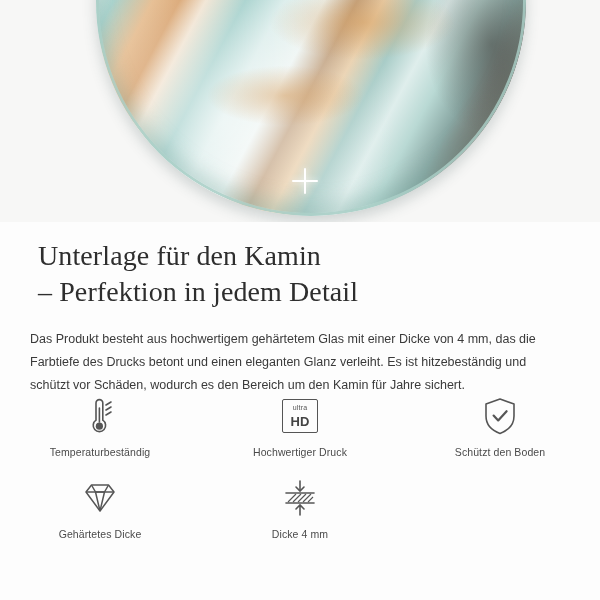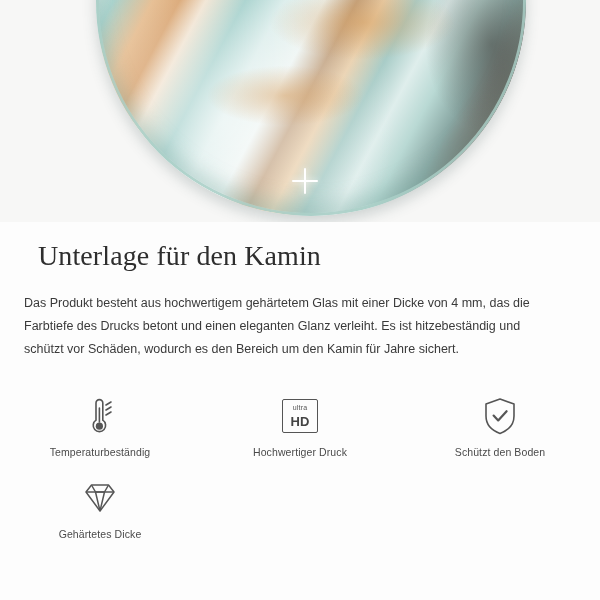--- a/index.html
+++ b/index.html
@@ -131,21 +131,21 @@
     line-height: 36px;
     color: #2e2e2e;
     letter-spacing: 0.1px;
   }
   .headline .line {
     display: block;
   }
 
   .body-copy {
     margin: 0;
-    padding: 18px 56px 0 24px;
+    padding: 18px 56px 0 30px;
     font-size: 12.5px;
     line-height: 23px;
     color: #3a3a3a;
   }
 
   
   .features {
     position: absolute;
     left: 0;
     top: 394px;
@@ -211,20 +211,21 @@
     <div class="hero-plate"></div>
     <div class="hero-sparkle">
       <span class="s-h"></span>
       <span class="s-v"></span>
     </div>
   </div>
 
   <div class="content">
     <h1 class="headline">
       <span class="line">Unterlage für den Kamin</span>
+      <span class="line">– Perfektion in jedem Detail</span>
     </h1>
     <p class="body-copy">Das Produkt besteht aus hochwertigem gehärtetem Glas mit einer Dicke von 4 mm, das die Farbtiefe des Drucks betont und einen eleganten Glanz verleiht. Es ist hitzebeständig und schützt vor Schäden, wodurch es den Bereich um den Kamin für Jahre sichert.</p>
   </div>
 
   <div class="features">
 
     <div class="feature">
       <div class="feature-icon">
         <svg width="40" height="42" viewBox="0 0 40 42" aria-hidden="true">
           <g fill="none" stroke="#555" stroke-width="1.6" stroke-linecap="round">
@@ -269,15 +270,37 @@
             <path d="M13.5 6 L17.5 13 L22 32"></path>
             <path d="M30.5 6 L26.5 13 L22 32"></path>
             <path d="M17.5 13 h9"></path>
           </g>
         </svg>
       </div>
       <div class="feature-label">Gehärtetes Dicke</div>
     </div>
 
 
+    <div class="feature">
+      <div class="feature-icon">
+        <svg width="42" height="42" viewBox="0 0 42 42" aria-hidden="true">
+          <g stroke="#555" stroke-width="1.6" stroke-linecap="round" fill="none">
+            <line x1="21" y1="4" x2="21" y2="13"></line>
+            <path d="M17 10 l4 4 4-4"></path>
+            <line x1="21" y1="38" x2="21" y2="29"></line>
+            <path d="M17 32 l4-4 4 4"></path>
+            <line x1="7" y1="16" x2="35" y2="16"></line>
+            <line x1="7" y1="26" x2="35" y2="26"></line>
+          </g>
+          <g stroke="#555" stroke-width="1.1">
+            <line x1="9" y1="25" x2="17" y2="17"></line>
+            <line x1="14" y1="25" x2="22" y2="17"></line>
+            <line x1="19" y1="25" x2="27" y2="17"></line>
+            <line x1="24" y1="25" x2="32" y2="17"></line>
+            <line x1="29" y1="25" x2="34" y2="20"></line>
+          </g>
+        </svg>
+      </div>
+      <div class="feature-label">Dicke 4 mm</div>
+    </div>
 
   </div>
 </div>
 
 </body></html>

